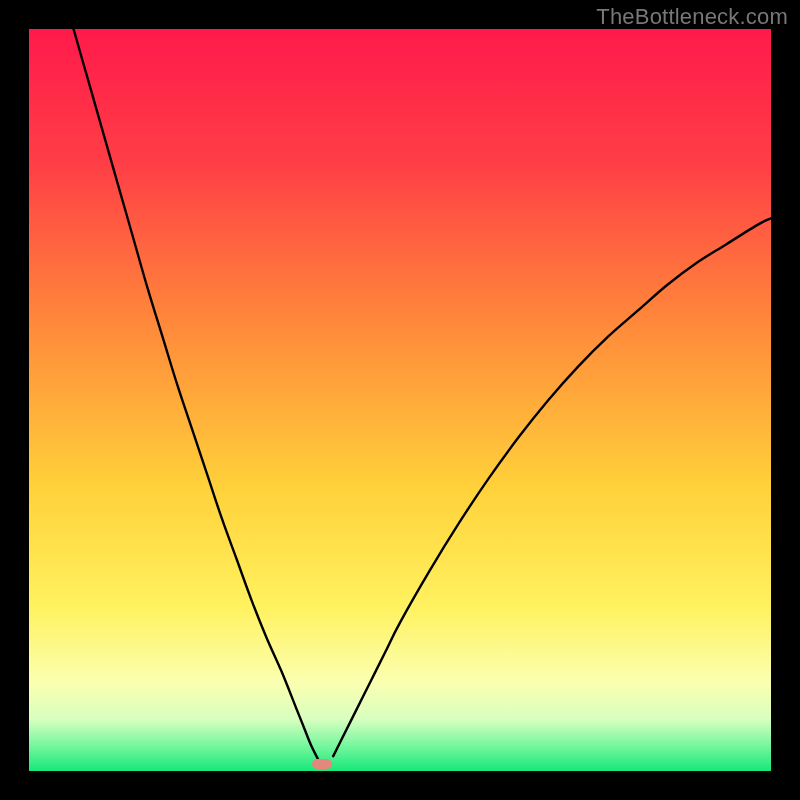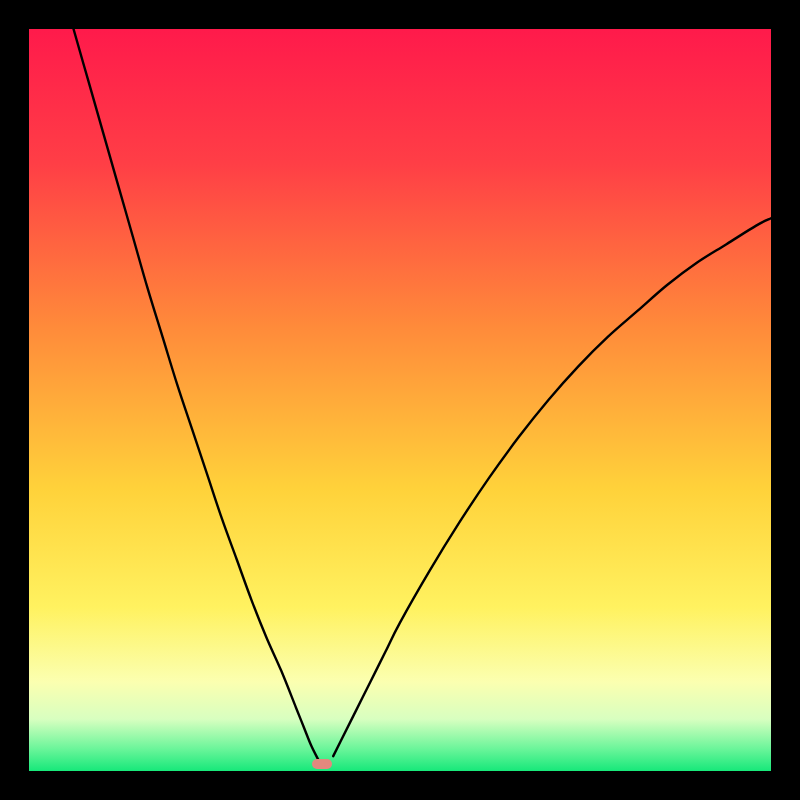--- a/index.html
+++ b/index.html
@@ -60,13 +60,14 @@
 
 <div class="frame">
   <div class="plot-area">
     <div class="gradient" id="grad" style="background: linear-gradient(rgb(255, 26, 75) 0%, rgb(255, 62, 70) 18%, rgb(255, 138, 58) 40%, rgb(255, 210, 58) 62%, rgb(255, 242, 96) 78%, rgb(251, 255, 176) 88%, rgb(216, 255, 192) 93%, rgb(107, 245, 154) 97%, rgb(23, 232, 122) 100%);"></div>
     <svg class="curve" viewBox="0 0 742 742" preserveAspectRatio="none">
       <path id="leftPath" fill="none" stroke-width="2.4" stroke-linecap="round" stroke-linejoin="round" d="M 44.52 0.00 C 47.19 9.35, 54.02 33.24, 59.36 51.94 C 64.70 70.64, 68.86 85.18, 74.20 103.88 C 79.54 122.58, 83.70 137.12, 89.04 155.82 C 94.38 174.52, 98.54 189.06, 103.88 207.76 C 109.22 226.46, 113.38 241.67, 118.72 259.70 C 124.06 277.73, 128.22 290.57, 133.56 307.93 C 138.90 325.29, 143.06 339.46, 148.40 356.16 C 153.74 372.85, 157.90 384.65, 163.24 400.68 C 168.58 416.71, 172.74 429.17, 178.08 445.20 C 183.42 461.23, 187.58 474.36, 192.92 489.72 C 198.26 505.08, 202.42 515.84, 207.76 530.53 C 213.10 545.22, 217.26 557.32, 222.60 571.34 C 227.94 585.36, 232.10 595.75, 237.44 608.44 C 242.78 621.13, 246.94 629.14, 252.28 641.83 C 257.62 654.52, 263.11 668.91, 267.12 678.93 C 271.13 688.95, 271.87 690.80, 274.54 697.48 C 277.21 704.16, 279.29 710.02, 281.96 716.03 C 284.63 722.04, 288.04 728.20, 289.38 730.87" stroke="#000000"></path>
       <path id="rightPath" fill="none" stroke-width="2.4" stroke-linecap="round" stroke-linejoin="round" d="M 304.22 727.16 C 305.56 724.49, 307.63 720.33, 311.64 712.32 C 315.65 704.31, 321.14 693.32, 326.48 682.64 C 331.82 671.96, 335.98 663.64, 341.32 652.96 C 346.66 642.28, 350.82 633.96, 356.16 623.28 C 361.50 612.60, 362.99 608.29, 371.00 593.60 C 379.01 578.91, 390.00 559.69, 400.68 541.66 C 411.36 523.63, 419.68 510.12, 430.36 493.43 C 441.04 476.73, 449.36 464.27, 460.04 448.91 C 470.72 433.55, 479.04 422.12, 489.72 408.10 C 500.40 394.08, 508.72 383.69, 519.40 371.00 C 530.08 358.31, 538.40 348.96, 549.08 337.61 C 559.76 326.26, 568.08 317.95, 578.76 307.93 C 589.44 297.91, 597.76 291.31, 608.44 281.96 C 619.12 272.61, 627.44 264.67, 638.12 255.99 C 648.80 247.31, 657.12 241.08, 667.80 233.73 C 678.48 226.38, 686.80 221.86, 697.48 215.18 C 708.16 208.50, 719.15 201.30, 727.16 196.63 C 735.17 191.96, 739.33 190.55, 742.00 189.21" stroke="#000000"></path>
     </svg>
     <div class="pill" id="marker" style="left: 293.09px; top: 734.58px; background: rgb(228, 136, 126);"></div>
   </div>
+  <div class="watermark">TheBottleneck.com</div>
 </div>
 
 </body></html>

